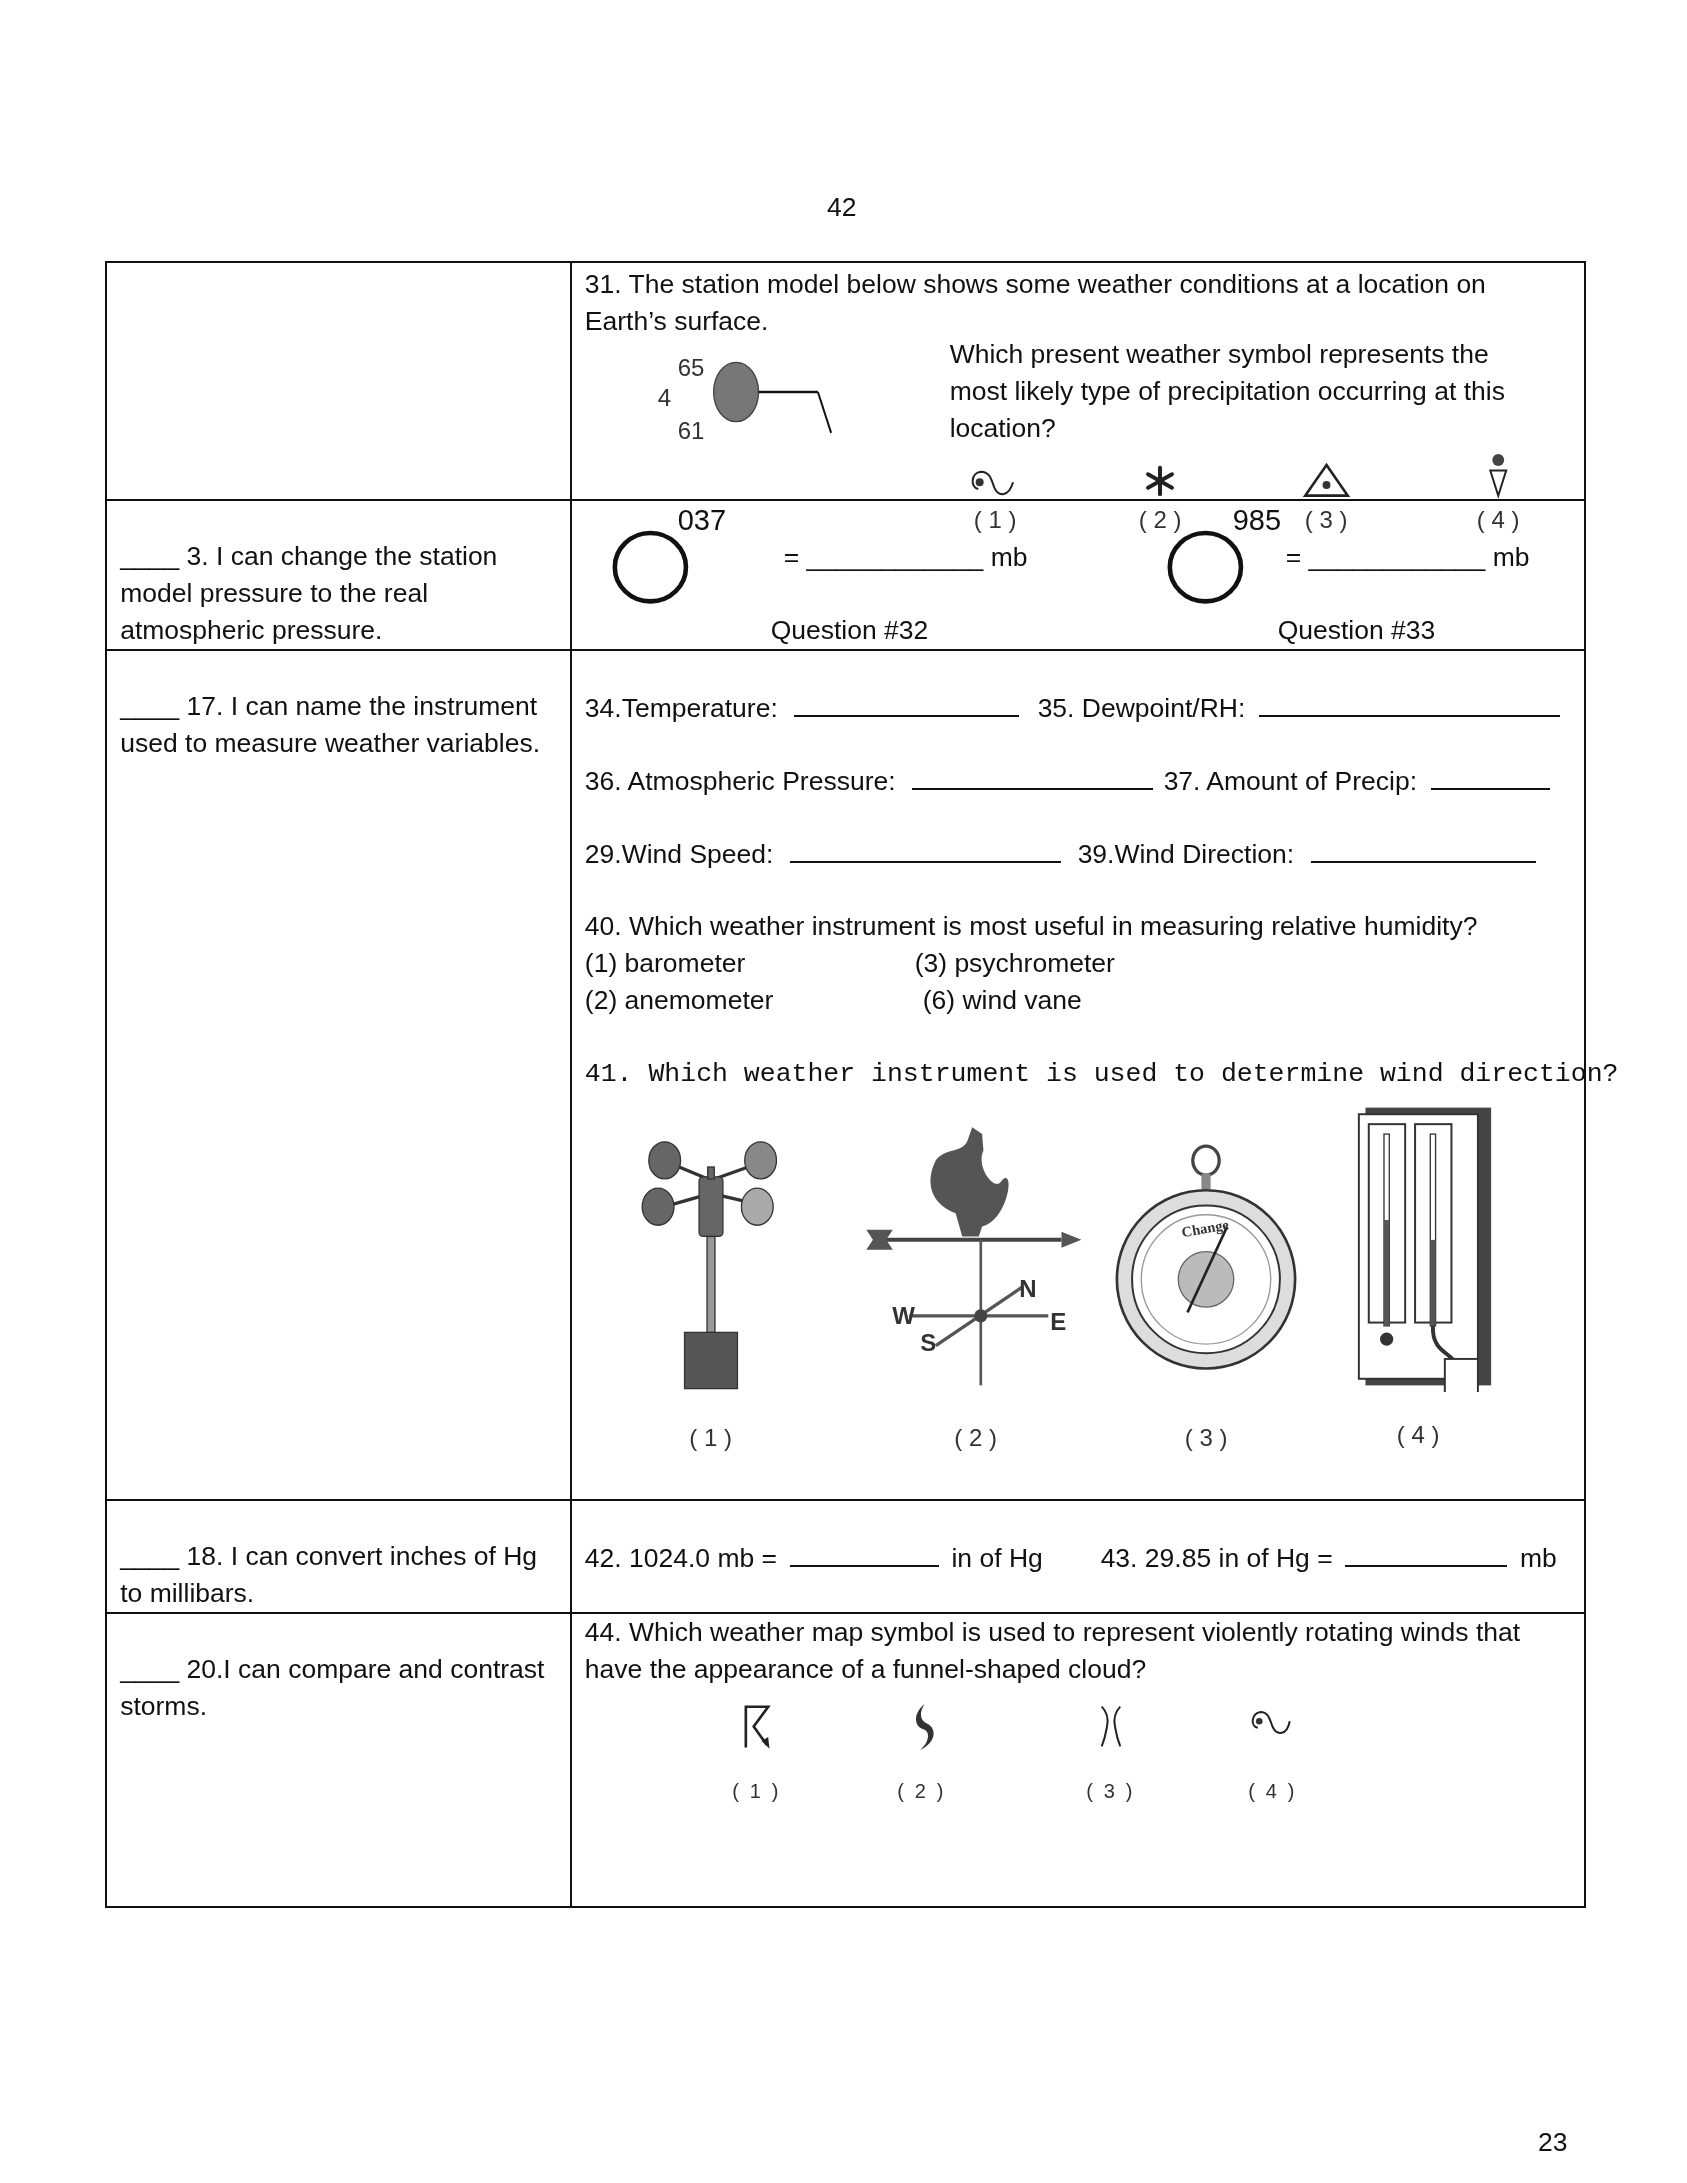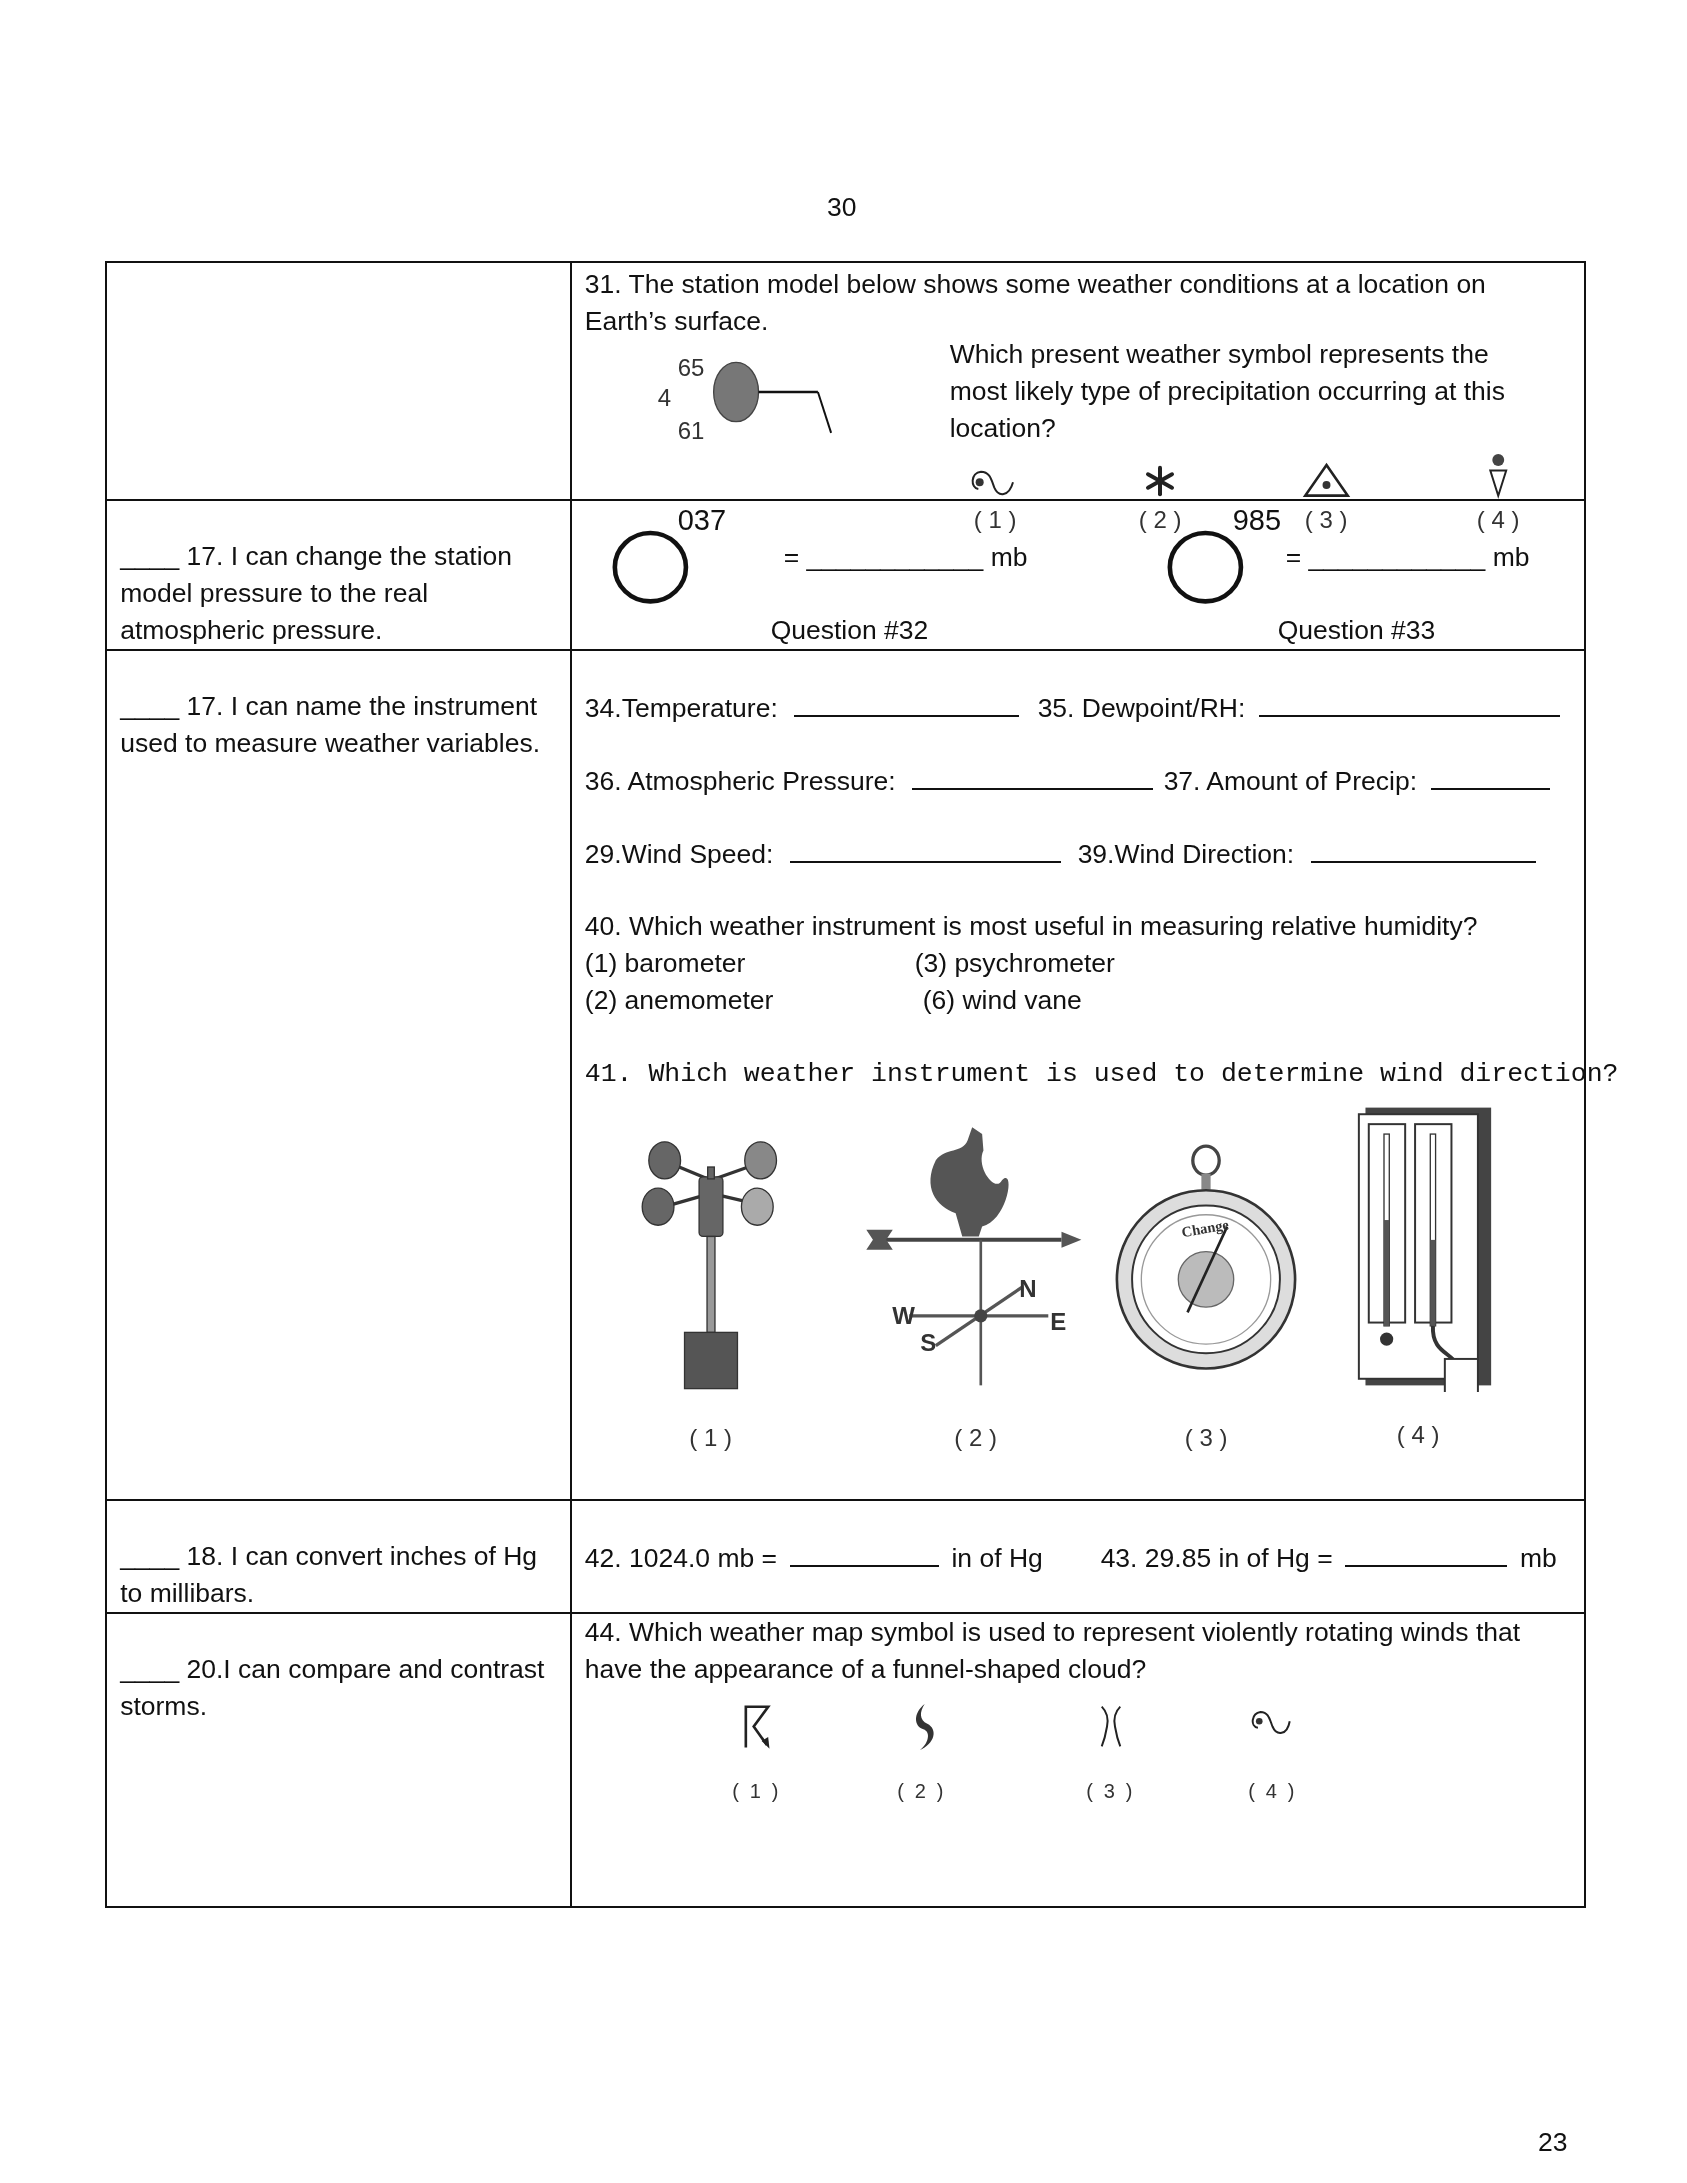--- a/index.html
+++ b/index.html
@@ -17,21 +17,21 @@
   .row19 { height:294px; }
   .blank { display:inline-block; border-bottom:2px solid #111; height:26.5px; vertical-align:baseline; }
   .abs { position:absolute; }
   .lbl { font-size:24px; color:#333; }
   .sm-lbl { font-size:20px; color:#333; letter-spacing:2.6px; }
   svg { display:block; }
 </style>
 </head>
 <body>
 
-<div class="page-num-top">30</div>
+<div class="page-num-top">42</div>
 
 <table class="ws">
 
   <tbody>
       <tr class="row31">
     <td class="left"></td>
     <td class="right">
       <div style="margin-top:2.6px;width:979px;">31. The station model below shows some weather conditions at a location on Earth’s surface.</div>
 
       <div class="abs" style="left:66px;top:89px;width:172px;height:93px;">
@@ -77,21 +77,21 @@
             <polygon points="8,28 32,28 20,66" fill="none" stroke="#222" stroke-width="3"></polygon>
           </svg>
           <div class="lbl">( 4 )</div>
         </div>
       </div>
     </td>
   </tr>
 
   <tr class="row16">
     <td class="left">
-      <div style="margin-top:37px;">____ 17. I can change the station model pressure to the real atmospheric pressure.</div>
+      <div style="margin-top:37px;">____ 3. I can change the station model pressure to the real atmospheric pressure.</div>
     </td>
     <td class="right">
       <div class="abs" style="left:40px;top:5.3px;width:463px;height:139px;">
         <svg class="abs" style="left:0;top:23px;" width="86" height="79" viewBox="0 0 130 120">
           <ellipse cx="58" cy="58" rx="54" ry="52" fill="none" stroke="#111" stroke-width="7"></ellipse>
         </svg>
         <span class="abs" style="left:66px;top:-4px;font-size:29px;">037</span>
         <span class="abs" style="left:172px;top:33px;white-space:nowrap;">= ____________ mb</span>
         <span class="abs" style="left:159px;top:106px;">Question #32</span>
       </div>

